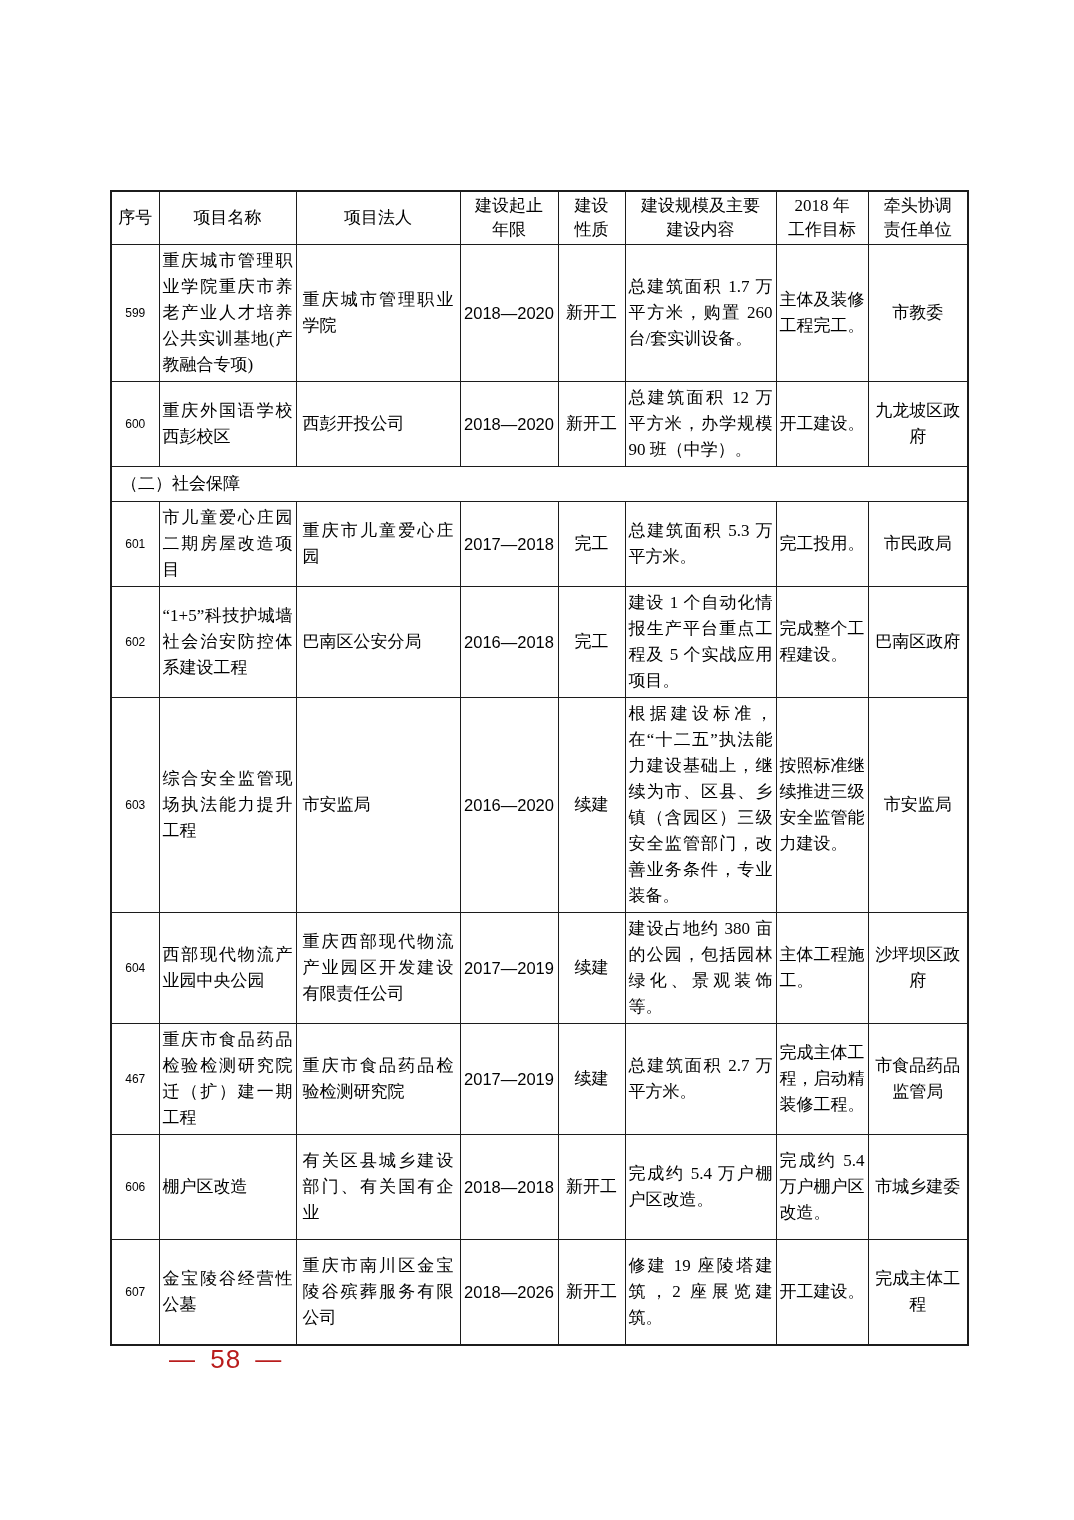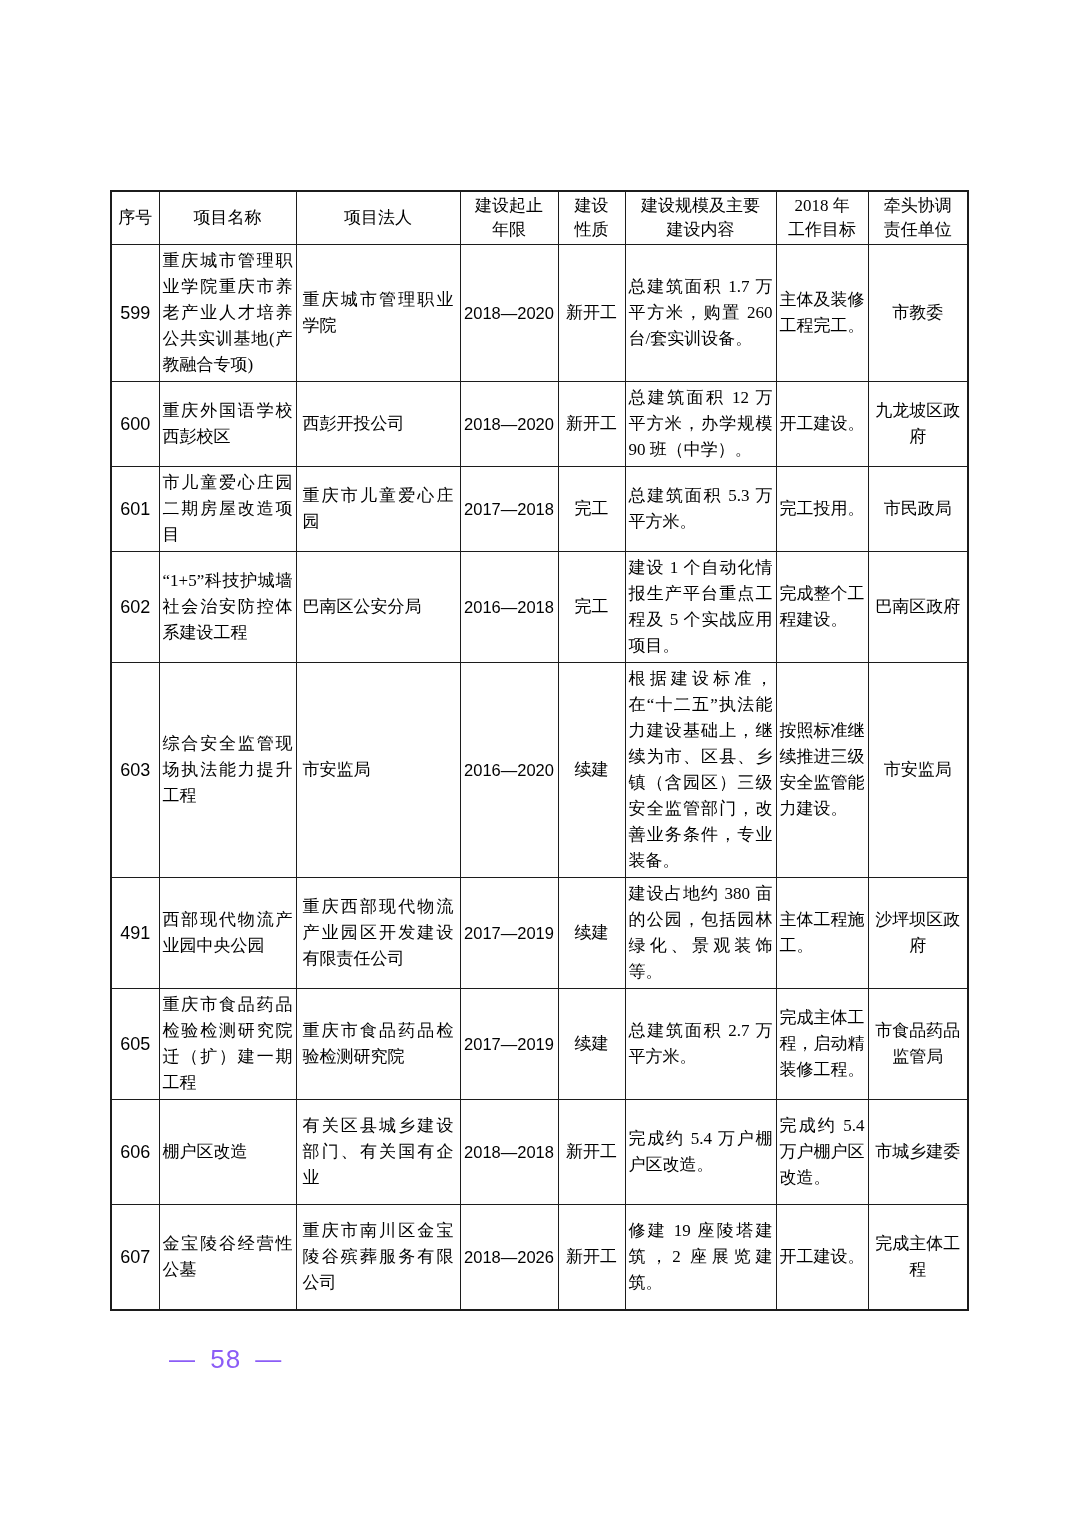--- a/index.html
+++ b/index.html
@@ -36,36 +36,36 @@
   thead th {
     text-align: center;
     white-space: pre-line;
     line-height: 24px;
     height: 52px;
     padding: 2px;
   }
   .num { font-family: "Liberation Sans", "DejaVu Sans", sans-serif; }
   .cell-id, .cell-years, .cell-nature, .cell-unit { text-align: center; }
   .cell-years { white-space: nowrap; padding: 9px 1px; font-size: 16.5px; }
-  .cell-id { font-size: 18px; }
+  .cell-id { font-size: 12px; }
   .cell-name, .cell-scale, .cell-goal { text-align: justify; }
   .cell-legal { text-align: justify; padding: 13px 6px; }
   .section-cell {
     text-align: left;
     padding: 4px 3px 4px 9px;
     height: 32px;
   }
   .pager {
     position: absolute;
     left: 169px; top: 1344px;
     font-size: 26px;
     letter-spacing: 1px;
     word-spacing: 6px;
     font-family: "Liberation Sans", "DejaVu Sans", sans-serif;
-    color: #8b5cf6;
+    color: #b91c1c;
   }
 </style>
 </head>
 <body>
 
 <div class="page">
 
   <table class="projects">
     <colgroup>
       <col style="width:48px">
@@ -109,20 +109,23 @@
           <td class="cell-id num">600</td>
           <td class="cell-name">重庆外国语学校西彭校区</td>
           <td class="cell-legal">西彭开投公司</td>
           <td class="cell-years num">2018—2020</td>
           <td class="cell-nature">新开工</td>
           <td class="cell-scale">总建筑面积 12 万平方米，办学规模 90 班（中学）。</td>
           <td class="cell-goal">开工建设。</td>
           <td class="cell-unit">九龙坡区政府</td>
         </tr>
         <tr>
+          <td colspan="8" class="section-cell">（二）社会保障</td>
+        </tr>
+        <tr>
           <td class="cell-id num">601</td>
           <td class="cell-name">市儿童爱心庄园二期房屋改造项目</td>
           <td class="cell-legal">重庆市儿童爱心庄园</td>
           <td class="cell-years num">2017—2018</td>
           <td class="cell-nature">完工</td>
           <td class="cell-scale">总建筑面积 5.3 万平方米。</td>
           <td class="cell-goal">完工投用。</td>
           <td class="cell-unit">市民政局</td>
         </tr>
         <tr>
@@ -139,31 +142,31 @@
           <td class="cell-id num">603</td>
           <td class="cell-name">综合安全监管现场执法能力提升工程</td>
           <td class="cell-legal">市安监局</td>
           <td class="cell-years num">2016—2020</td>
           <td class="cell-nature">续建</td>
           <td class="cell-scale">根据建设标准，在“十二五”执法能力建设基础上，继续为市、区县、乡镇（含园区）三级安全监管部门，改善业务条件，专业装备。</td>
           <td class="cell-goal">按照标准继续推进三级安全监管能力建设。</td>
           <td class="cell-unit">市安监局</td>
         </tr>
         <tr>
-          <td class="cell-id num">491</td>
+          <td class="cell-id num">604</td>
           <td class="cell-name">西部现代物流产业园中央公园</td>
           <td class="cell-legal">重庆西部现代物流产业园区开发建设有限责任公司</td>
           <td class="cell-years num">2017—2019</td>
           <td class="cell-nature">续建</td>
           <td class="cell-scale">建设占地约 380 亩的公园，包括园林绿化、景观装饰等。</td>
           <td class="cell-goal">主体工程施工。</td>
           <td class="cell-unit">沙坪坝区政府</td>
         </tr>
         <tr>
-          <td class="cell-id num">605</td>
+          <td class="cell-id num">467</td>
           <td class="cell-name">重庆市食品药品检验检测研究院迁（扩）建一期工程</td>
           <td class="cell-legal">重庆市食品药品检验检测研究院</td>
           <td class="cell-years num">2017—2019</td>
           <td class="cell-nature">续建</td>
           <td class="cell-scale">总建筑面积 2.7 万平方米。</td>
           <td class="cell-goal">完成主体工程，启动精装修工程。</td>
           <td class="cell-unit">市食品药品监管局</td>
         </tr>
         <tr>
           <td class="cell-id num">606</td>

